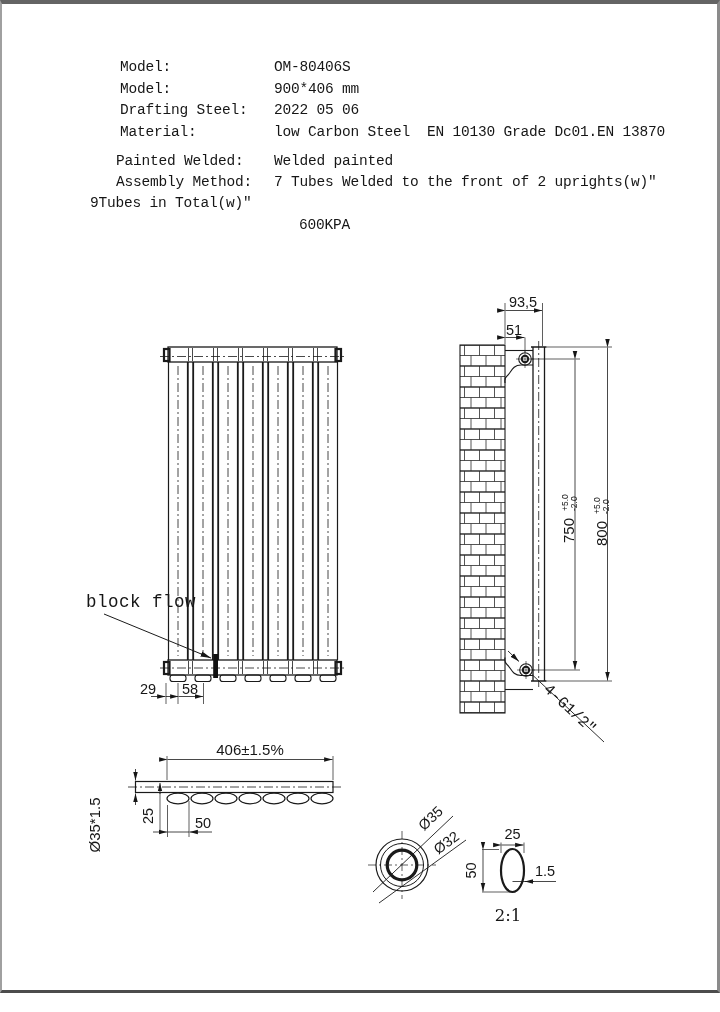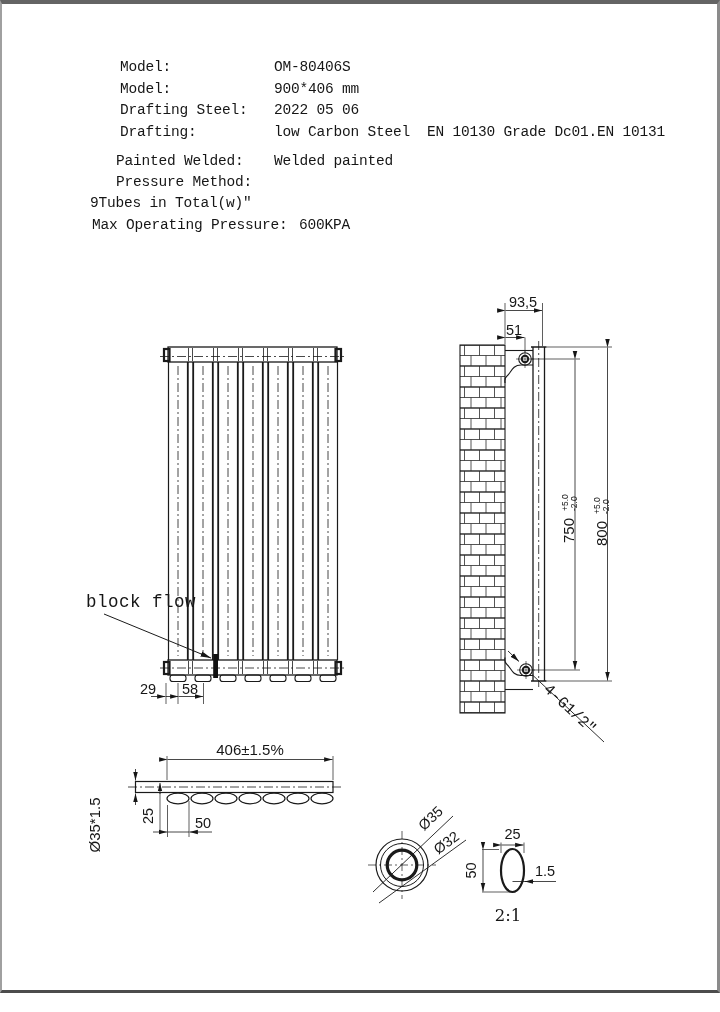--- a/index.html
+++ b/index.html
@@ -28,35 +28,35 @@
       </div>
     <div class="srow" style="top:77px">
         <span class="sl" style="left:118px">Model:</span>
         <span class="sv">900*406 mm</span>
       </div>
     <div class="srow" style="top:98px">
         <span class="sl" style="left:118px">Drafting Steel:</span>
         <span class="sv">2022 05 06</span>
       </div>
     <div class="srow" style="top:120px">
-        <span class="sl" style="left:118px">Drafting:</span>
-        <span class="sv">low Carbon Steel  EN 10130 Grade Dc01.EN 10131</span>
+        <span class="sl" style="left:118px">Material:</span>
+        <span class="sv">low Carbon Steel  EN 10130 Grade Dc01.EN 13870</span>
       </div>
     <div class="srow" style="top:149px">
         <span class="sl" style="left:114px">Painted Welded:</span>
         <span class="sv">Welded painted</span>
       </div>
     <div class="srow" style="top:170px">
-        <span class="sl" style="left:114px">Pressure Method:</span>
+        <span class="sl" style="left:114px">Assembly Method:</span>
+        <span class="sv">7 Tubes Welded to the front of 2 uprights(w)″</span>
       </div>
     <div class="srow" style="top:191px">
         <span class="sl" style="left:88px">9Tubes in Total(w)″</span>
       </div>
     <div class="srow" style="top:213px">
-        <span class="sl" style="left:90px">Max Operating Pressure:</span>
         <span class="sv" style="left:297px">600KPA</span>
       </div>
   </div>
 
   <svg width="720" height="1012" viewBox="0 0 720 1012">
     <defs>
       <marker id="ae" markerWidth="11" markerHeight="8" refX="10.5" refY="4" orient="auto">
         <path d="M0,1.2 L10.5,4 L0,6.8 Z" fill="#161616"></path>
       </marker>
       <pattern id="bricks" x="458" y="341" width="15" height="21" patternUnits="userSpaceOnUse">

